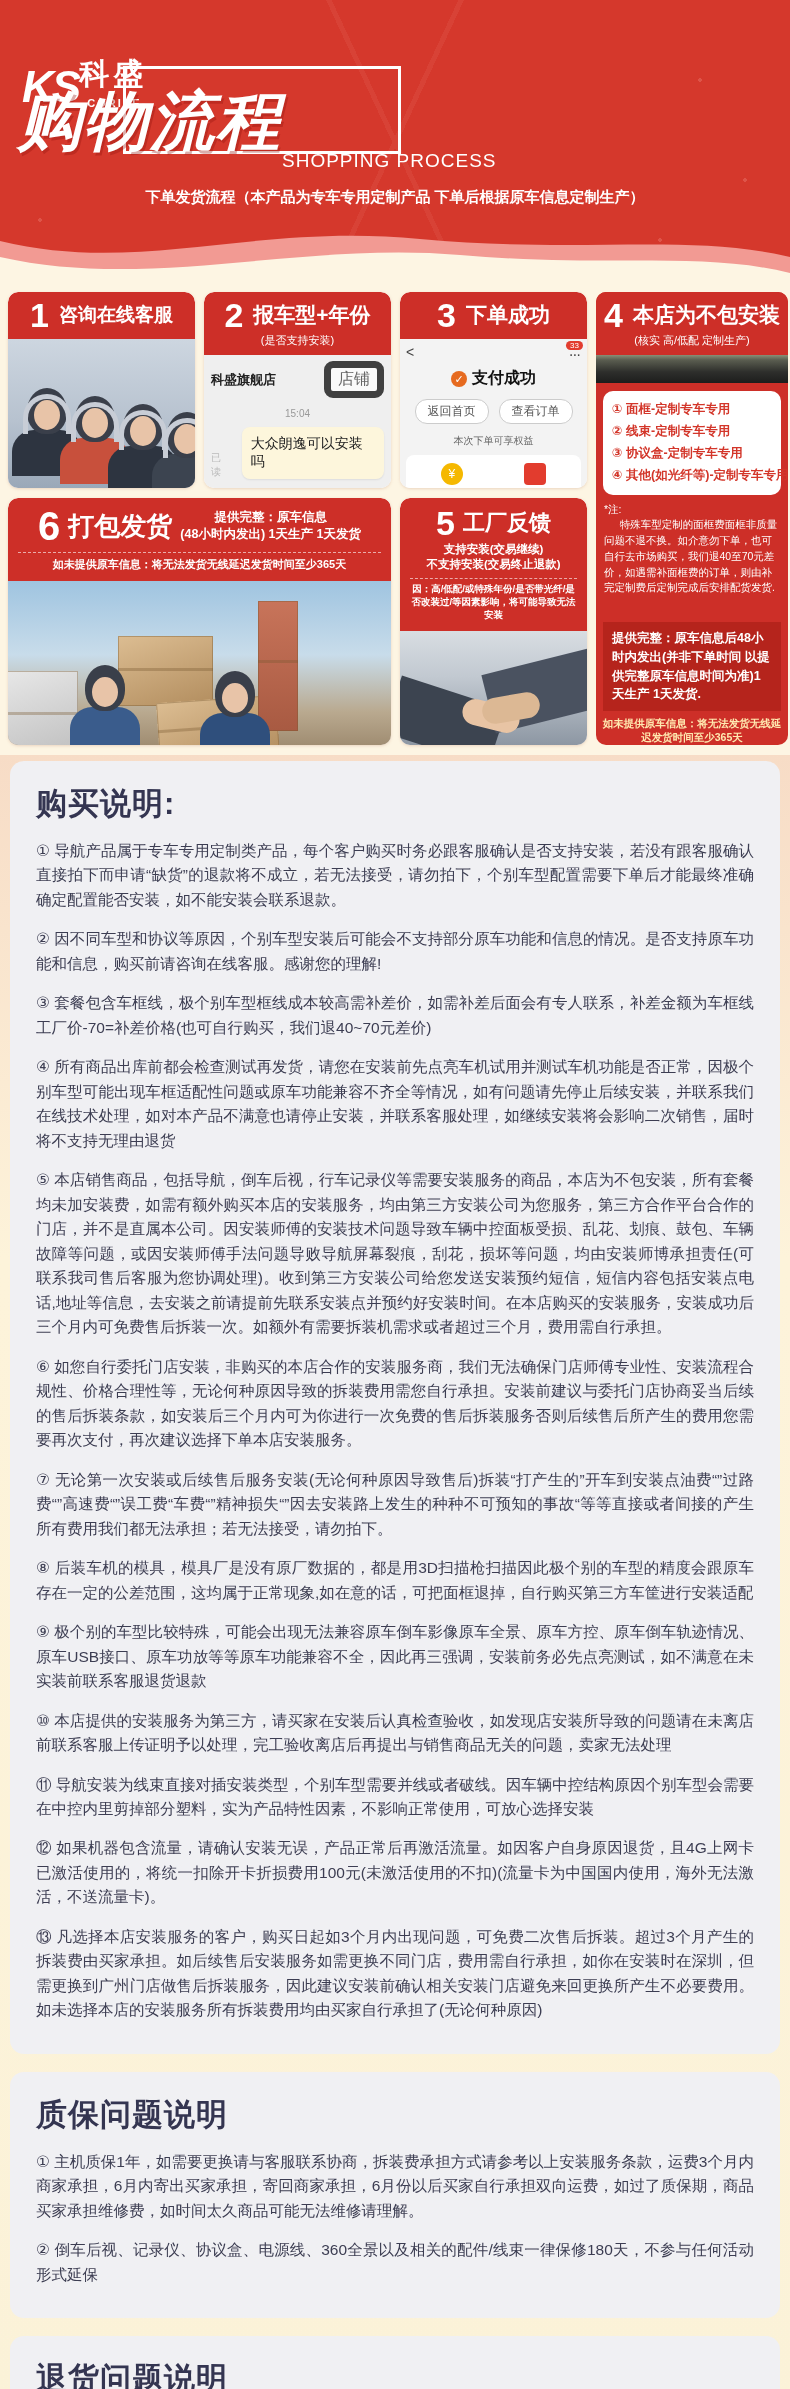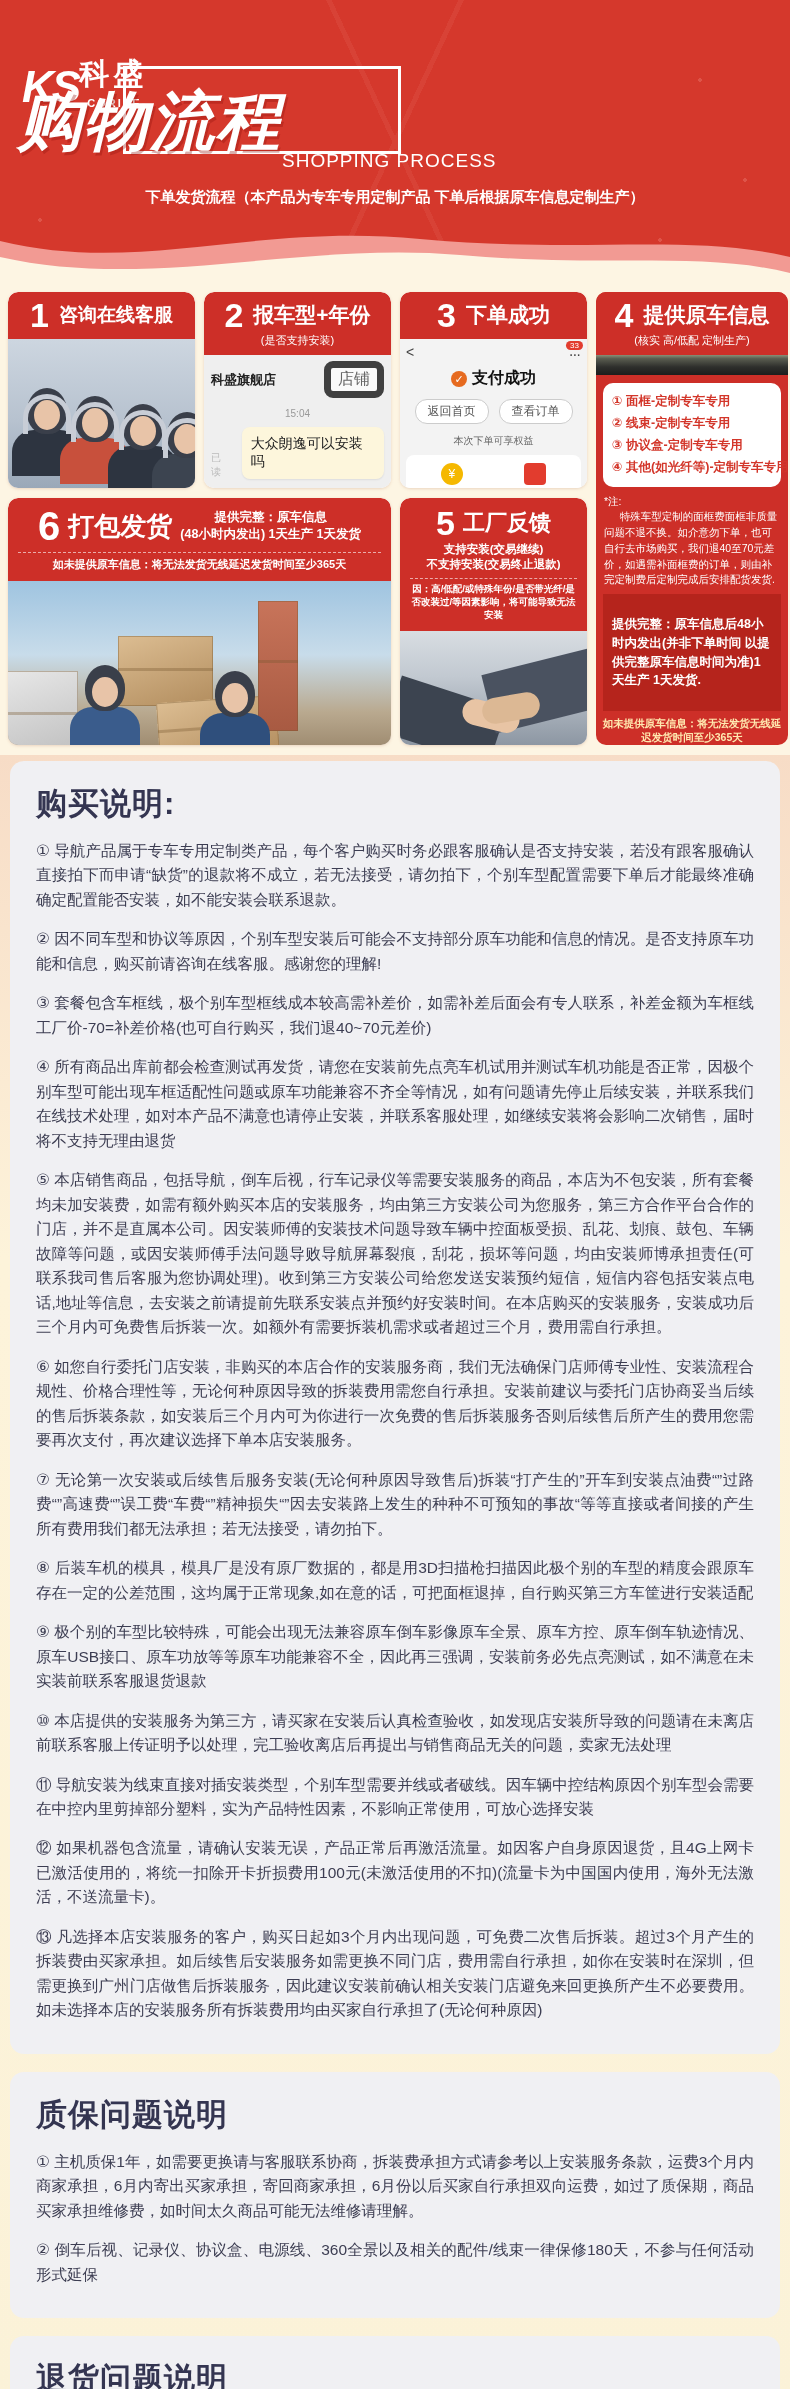--- a/index.html
+++ b/index.html
@@ -79,21 +79,21 @@
   .packet { background:#e23c2e; border-radius:4px; }
   .pc-t { font-size:10px; font-weight:bold; color:#222; }
   
   .car { height:148px; background:linear-gradient(180deg,#8a8f76 0%,#5a5d50 18%,#2e2f2c 60%,#1d1d1c 100%); position:relative; overflow:hidden; }
   
   .s4-list { background:#fff; border-radius:10px; margin:8px 7px 0; padding:8px 9px; }
   .s4-list div { color:#d3362a; font-size:12.5px; font-weight:bold; line-height:1.75; white-space:nowrap; }
   .s4-note { color:#fff; font-size:10.5px; line-height:1.5; padding:7px 8px 0; }
   .s4-note p { margin-bottom:5px; text-indent:1.5em; }
   .s4-note .lbl { text-indent:0; margin-bottom:0; }
-  .s4-red { background:#b5241c; border-radius:0; margin:1px 7px 0; padding:21px 9px; color:#fff; font-size:12.5px; font-weight:bold; line-height:1.5; }
+  .s4-red { background:#b5241c; border-radius:0; margin:21px 7px 0; padding:7px 9px; color:#fff; font-size:12.5px; font-weight:bold; line-height:1.5; }
   .s4-warn { color:#ffe9b0; font-size:10.5px; font-weight:bold; text-align:center; margin-top:6px; padding:0 4px; }
   
   .bar-wide { display:flex; align-items:center; justify-content:center; gap:8px; padding-top:2px; }
   .bar-side { font-size:12.5px; font-weight:bold; line-height:1.35; white-space:nowrap; }
   .bar-divider { border-top:1px dashed rgba(255,255,255,.6); margin:6px 2px 4px; }
   .bar-warn { font-size:11px; font-weight:bold; text-align:center; color:#fff; padding-bottom:2px; white-space:nowrap; }
   .photo6 { flex:1; background:linear-gradient(180deg,#9fc4e0 0%,#c8dcea 45%,#b9a98f 80%,#a08d72 100%); position:relative; overflow:hidden; }
   .kbox { position:absolute; background:linear-gradient(160deg,#dcbd92,#b28d5e); box-shadow:inset 0 0 0 1px rgba(120,90,50,.4); }
   .kbox::after { content:""; position:absolute; left:0; right:0; top:45%; height:3px; background:rgba(120,90,50,.35); }
   .photo5 { flex:1; background:linear-gradient(180deg,#d8dde2 0%,#c2c9d1 40%,#8d97a3 100%); position:relative; overflow:hidden; }
@@ -229,21 +229,21 @@
 
         </div>
       </div>
     </div>
   </div>
 
   <div class="step4-col">
     <div class="step-bar" style="border-radius:0">
       <div class="bar-main">
         <span class="bar-num">4</span>
-        <span class="bar-title">提供原车信息</span>
+        <span class="bar-title">本店为不包安装</span>
       </div>
       <div class="bar-sub">(核实 高/低配 定制生产)</div>
     </div>
     <div class="car">
       
       
       
     </div>
     <div class="s4-list">
         <div>① 面框-定制专车专用</div>

